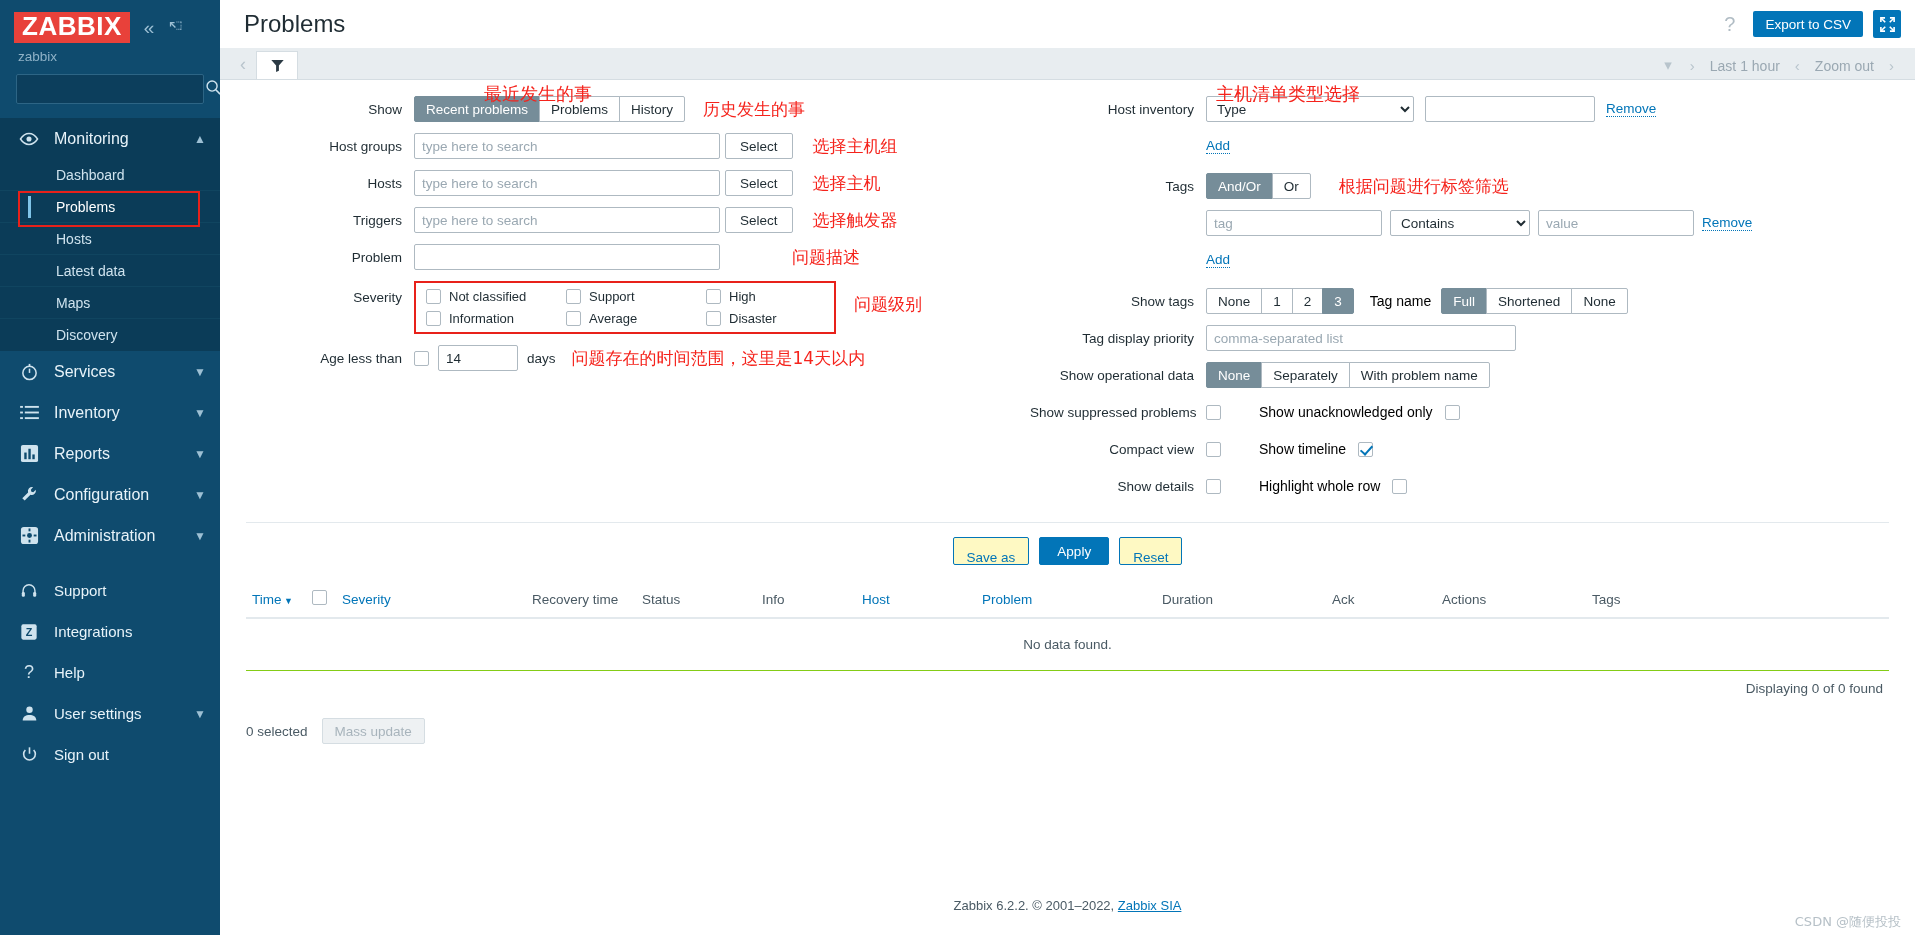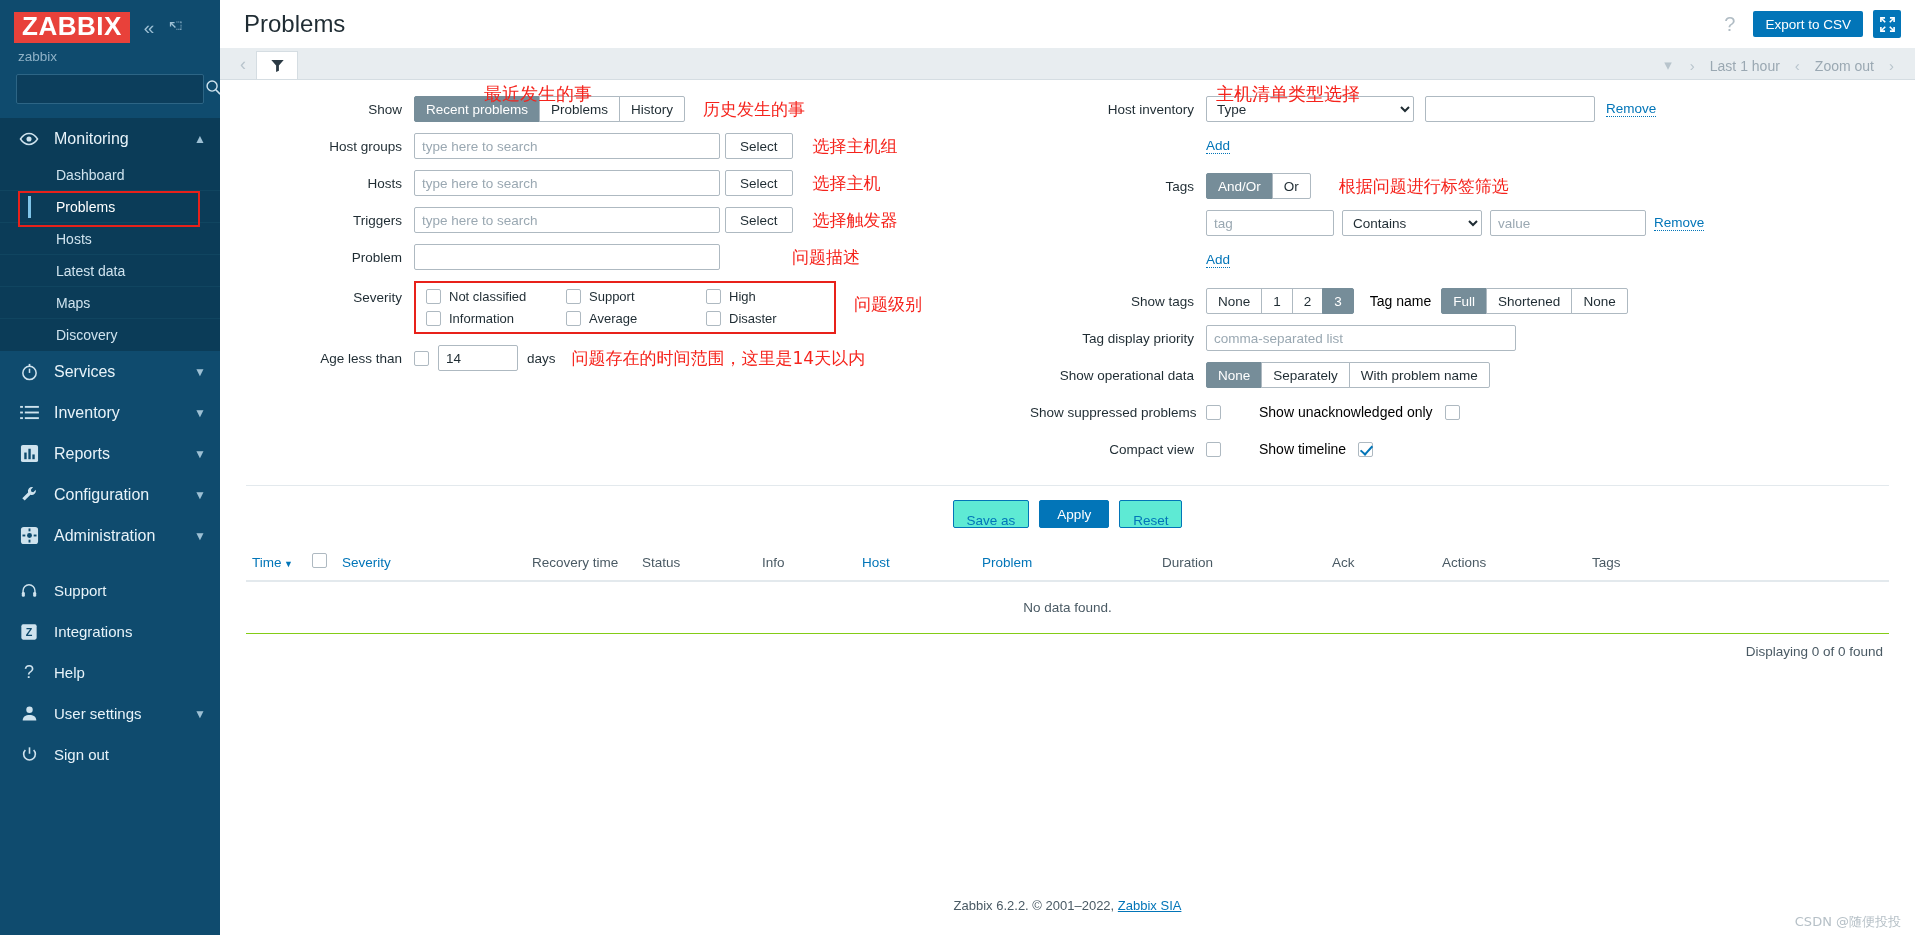--- a/index.html
+++ b/index.html
@@ -188,21 +188,21 @@
     height: 26px; border: 1px solid #aeb9c1; border-radius: 2px;
     font-size: 13.5px; font-family: inherit; color: #1f2c33;
     background: #fff; padding: 0 6px; outline: none;
   }
 
   .filter-actions {
     display: flex; justify-content: center; gap: 10px;
     padding: 14px 0 16px 0; border-top: 1px solid #e3e9ed; margin: 6px 26px 0 26px;
   }
   .btn-outline {
-    background: #5eead4; color: #0275b8; border: 1px solid #0275b8;
+    background: #fef9c3; color: #0275b8; border: 1px solid #0275b8;
     height: 28px; padding: 12px 13px; font-size: 13.5px; cursor: pointer;
     font-family: inherit; border-radius: 2px;
   }
   .btn-primary {
     background: #0275b8; color: #fff; border: 1px solid #0275b8;
     height: 28px; padding: 0 17px; font-size: 13.5px; cursor: pointer;
     font-family: inherit; border-radius: 2px;
   }
 
   
@@ -568,21 +568,21 @@
           <div class="flabel">Tags</div>
           <div class="seg">
             <button class="on">And/Or</button>
             <button>Or</button>
           </div>
           <span class="annot" style="margin-left:28px;">根据问题进行标签筛选</span>
         </div>
 
         <div class="frow">
           <div class="flabel"></div>
-          <input type="text" class="fin" style="width: 128px;" placeholder="tag">
+          <input type="text" class="fin" style="width: 176px;" placeholder="tag">
           <select class="fsel" style="width:140px; margin-left:8px;">
             <option>Contains</option>
           </select>
           <input type="text" class="fin" style="width: 156px; margin-left: 8px;" placeholder="value">
           <span class="lnk" style="margin-left:8px;">Remove</span>
         </div>
         <div class="frow" style="margin-bottom:15px;">
           <div class="flabel"></div>
           <span class="lnk">Add</span>
         </div>
@@ -624,20 +624,26 @@
           <span class="cb"></span>
         </div>
 
         <div class="frow">
           <div class="flabel">Compact view</div>
           <span class="cb"></span>
           <span class="sub-label" style="padding-left:38px; padding-right:12px;">Show timeline</span>
           <span class="cb checked"></span>
         </div>
 
+        <div class="frow">
+          <div class="flabel">Show details</div>
+          <span class="cb"></span>
+          <span class="sub-label" style="padding-left:38px; padding-right:12px;">Highlight whole row</span>
+          <span class="cb"></span>
+        </div>
       </div>
     </div>
 
     <div class="filter-actions">
       <button class="btn-outline">Save as</button>
       <button class="btn-primary">Apply</button>
       <button class="btn-outline">Reset</button>
     </div>
 
     <div class="results">
@@ -664,20 +670,24 @@
         </thead>
         <tbody>
           <tr>
             <td colspan="12">No data found.</td>
           </tr>
         </tbody>
       </table>
       <div class="disp-row">Displaying 0 of 0 found</div>
     </div>
 
+    <div class="massbar">
+      <span class="sel-count">0 selected</span>
+      <button class="btn-dis">Mass update</button>
+    </div>
 
     <div class="footer">
       <span>Zabbix 6.2.2. © 2001–2022, </span><a href="#">Zabbix SIA</a>
       <span class="watermark">CSDN @随便投投</span>
     </div>
 
   </div>
 </div>
 
 </body></html>

